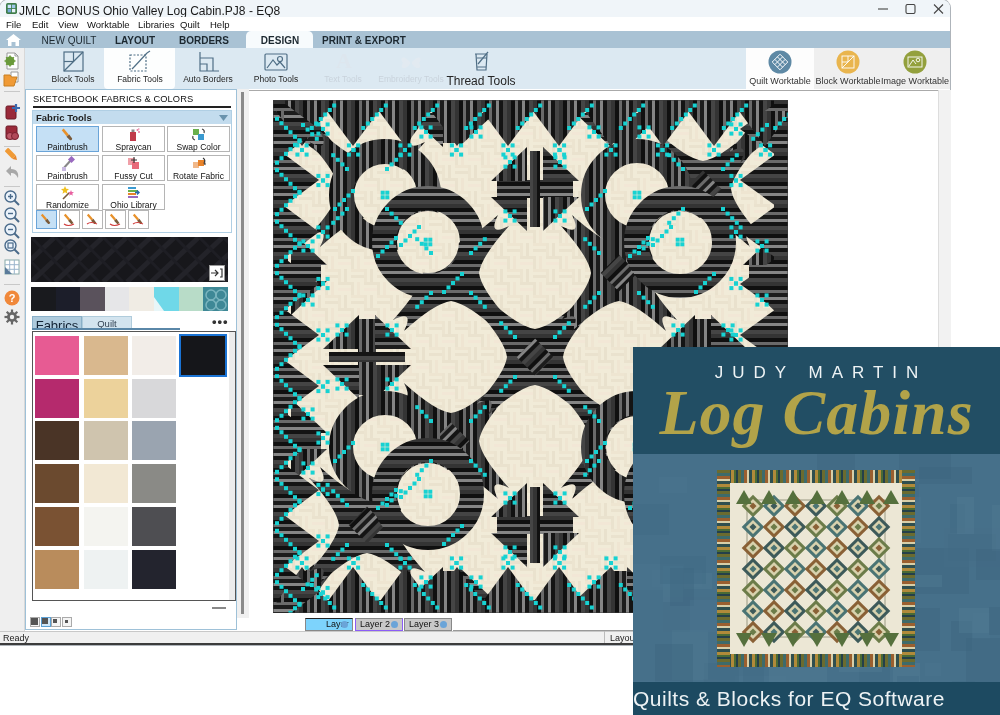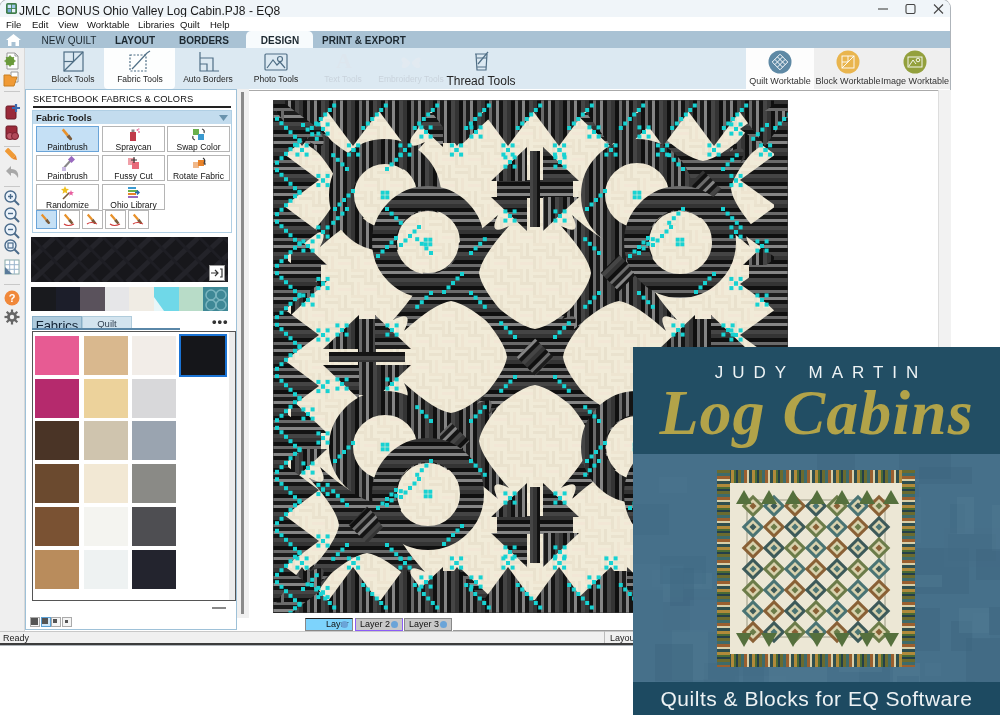--- a/index.html
+++ b/index.html
@@ -1893,21 +1893,21 @@
       <rect x="356" y="260" width="29" height="28" fill="#3c657f" opacity="0.38"></rect>
       <rect x="57" y="253" width="43" height="32" fill="#4d7690" opacity="0.38"></rect>
       <rect x="-6" y="334" width="53" height="48" fill="#4d7690" opacity="0.38"></rect>
       <rect x="27" y="209" width="46" height="28" fill="#3f6983" opacity="0.38"></rect>
       <rect x="168" y="135" width="29" height="35" fill="#527b94" opacity="0.38"></rect>
       <rect x="0" y="0" width="367" height="107" fill="#224e64"></rect>
       <rect x="0" y="335" width="367" height="33" fill="#1d4a61"></rect>
     </svg>
     <div style="position:absolute;left:0;top:29px;width:367px;text-align:center;font:italic bold 64px 'Liberation Serif',serif;color:#b2a349;letter-spacing:1px">Log Cabins</div>
     <div style="position:absolute;left:0;top:16px;width:367px;text-align:center;font:17px 'Liberation Sans',sans-serif;letter-spacing:9px;color:#eef3f5;text-indent:9px">JUDY MARTIN</div>
-    <div style="position:absolute;left:0;top:340px;width:367px;text-align:center;font:21px 'Liberation Sans',sans-serif;letter-spacing:0.5px;color:#edf2f4">Quilts &amp; Blocks for EQ Software</div>
+    <div style="position:absolute;left:0;top:340px;width:367px;font:21px 'Liberation Sans',sans-serif;letter-spacing:0.5px;color:#edf2f4">Quilts &amp; Blocks for EQ Software</div>
     <svg width="198" height="197" viewBox="0 0 198 197" style="position:absolute;left:84px;top:123px">
       <defs>
         <pattern id="cb" width="21" height="21" patternUnits="userSpaceOnUse">
           <rect x="0" y="0" width="3" height="21" fill="#6b6b2f"></rect>
           <rect x="3" y="0" width="3" height="21" fill="#3d6b6b"></rect>
           <rect x="6" y="0" width="3" height="21" fill="#9a5f2f"></rect>
           <rect x="9" y="0" width="2" height="21" fill="#d8cfa8"></rect>
           <rect x="11" y="0" width="3" height="21" fill="#2f4f4f"></rect>
           <rect x="14" y="0" width="3" height="21" fill="#b08a3a"></rect>
           <rect x="17" y="0" width="2" height="21" fill="#4a6b35"></rect>

